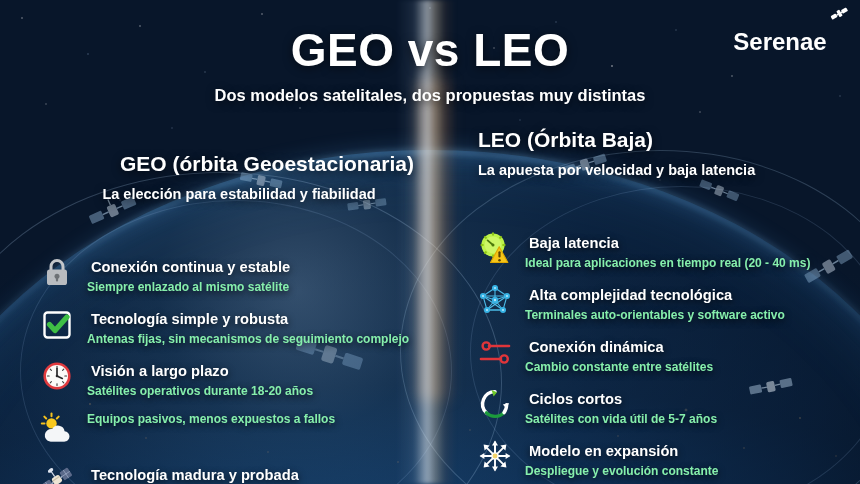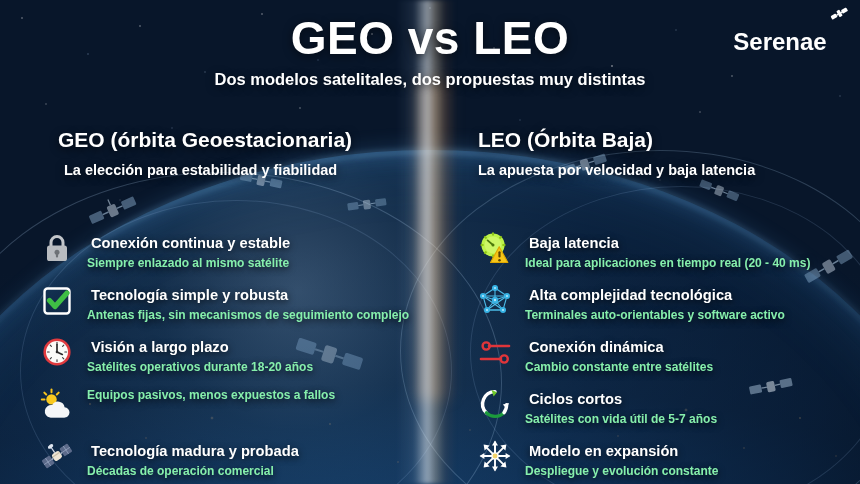--- a/index.html
+++ b/index.html
@@ -140,21 +140,21 @@
   
   .header {
     position: absolute; left: 0; right: 0; top: 14px;
     text-align: center;
   }
   .title {
     font-size: 46px;
     font-weight: 700;
     letter-spacing: .5px;
     line-height: 1.05;
-    margin: 0;
+    margin: 12px;
     text-shadow: 0 2px 10px rgba(0,0,0,.55);
   }
   .subtitle {
     margin: 8px 0 4px;
     font-size: 16.5px;
     font-weight: 700;
     text-shadow: 0 2px 8px rgba(0,0,0,.6);
   }
 
   
@@ -174,29 +174,29 @@
   .col-geo { padding-left: 40px; padding-right: 16px; }
   .col-leo { padding-left: 48px; padding-right: 10px; }
 
   .col-title {
     font-size: 21px;
     font-weight: 700;
     margin: 0;
     text-shadow: 0 2px 9px rgba(0,0,0,.7);
     white-space: nowrap;
   }
-  .col-geo .col-title { text-align: left; padding-left: 18px; }
+  .col-geo .col-title { text-align: right; padding-left: 18px; margin-top: 24px; }
   .col-sub {
     font-size: 14.5px;
     font-weight: 700;
     margin: 10px 0 0;
     text-shadow: 0 2px 8px rgba(0,0,0,.7);
     white-space: nowrap;
   }
-  .col-geo .col-sub { padding-left: 24px; }
+  .col-geo .col-sub { padding-left: 24px; text-align: center; }
 
   .items { margin-top: 52px; }
   .col-leo .items { margin-top: 52px; }
 
   .item {
     display: flex;
     align-items: flex-start;
     margin-bottom: 10px;
     min-height: 42px;
   }

